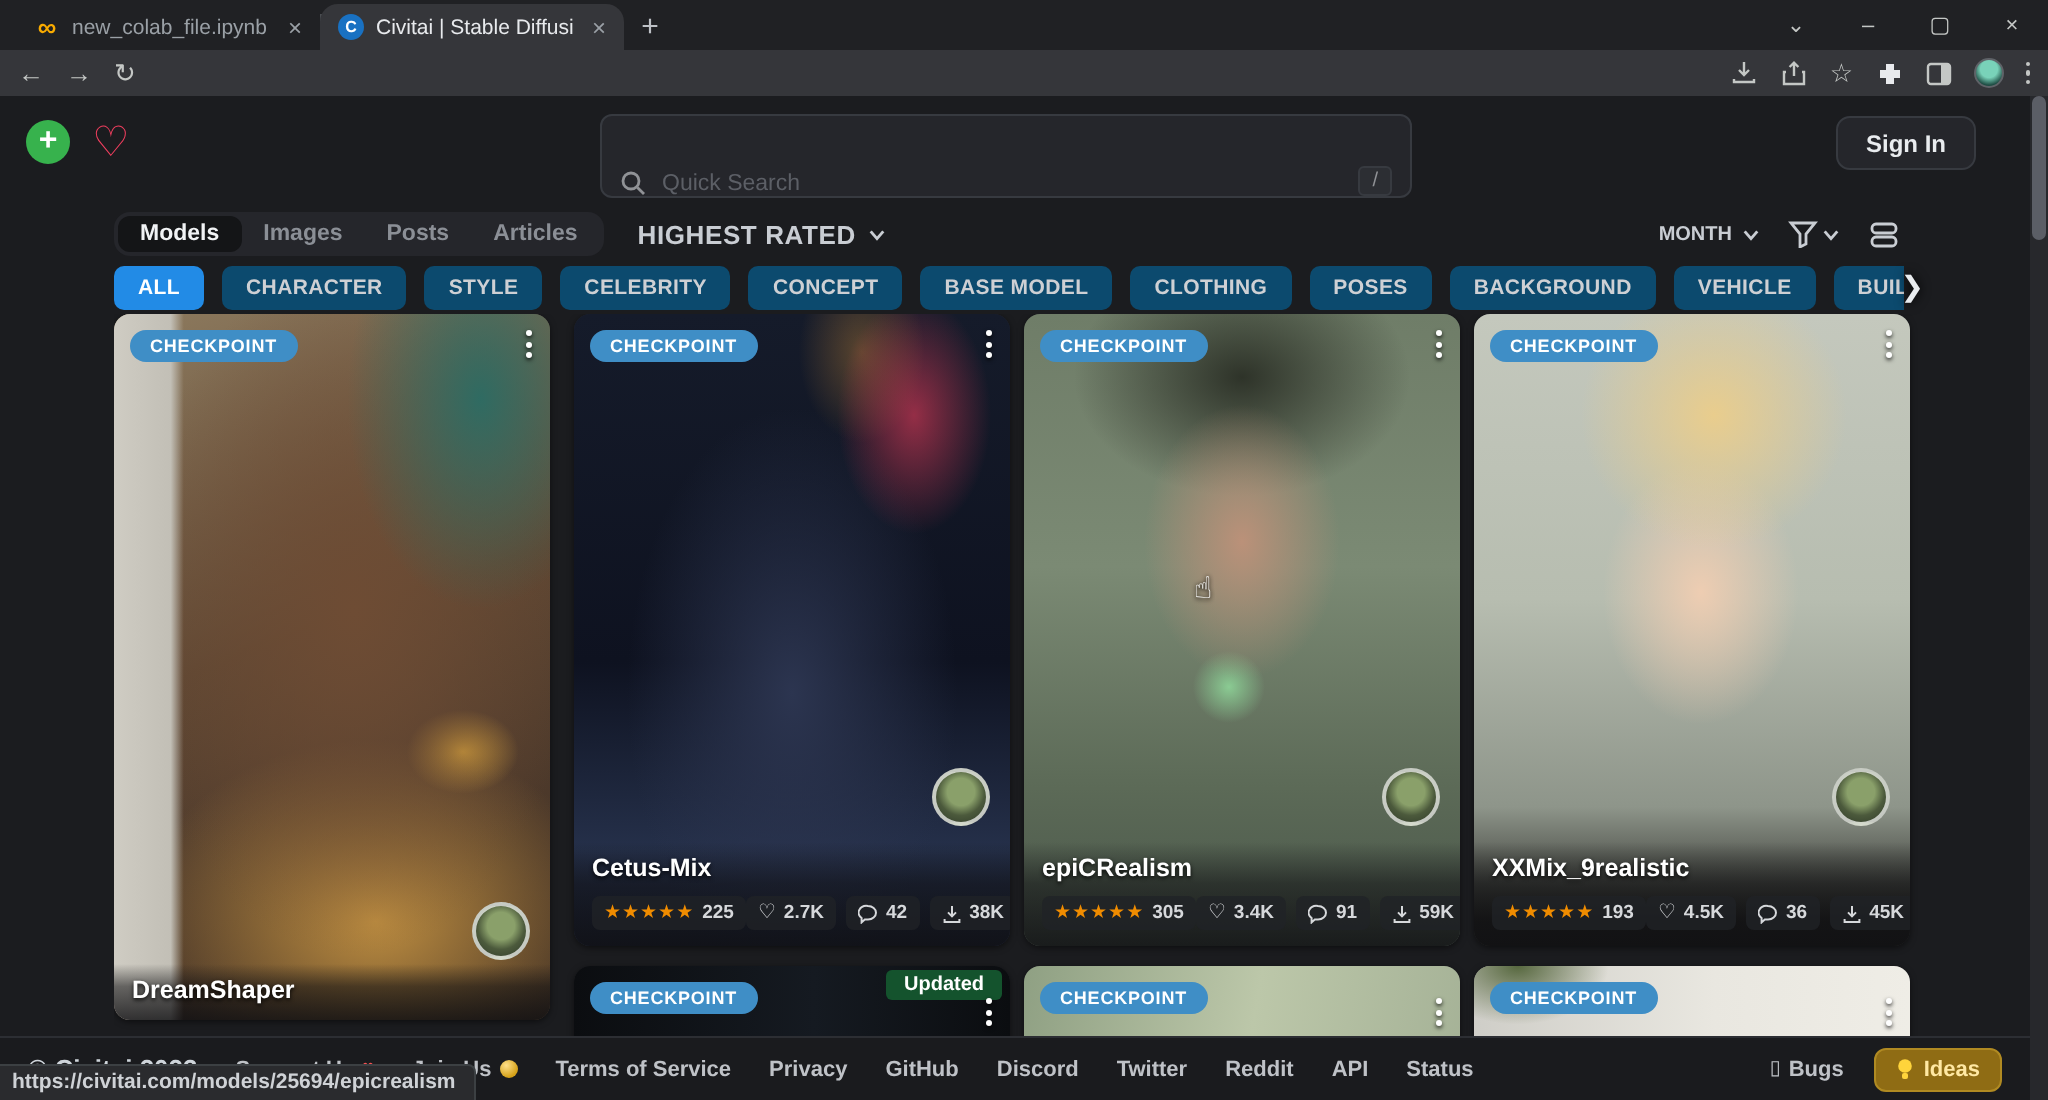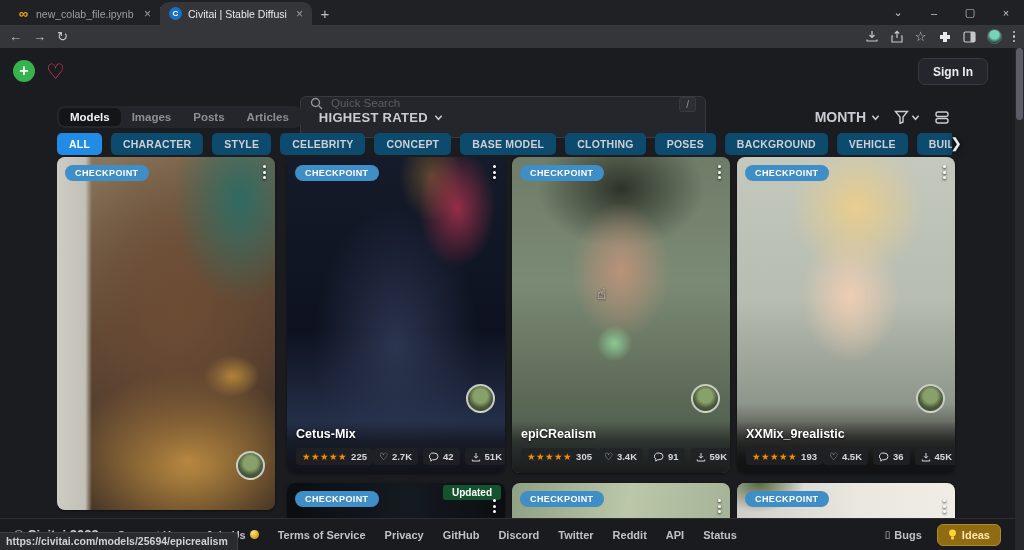--- a/index.html
+++ b/index.html
@@ -29,33 +29,33 @@
   .kebab-dots { display:flex; flex-direction:column; gap:2px; }
   .kebab-dots i { width:2.5px; height:2.5px; border-radius:50%; background:#c4c7c5; }
 
   
   .site { position:absolute; top:48px; left:0; right:0; bottom:0; background:#1b1c1f; }
   .site-header { position:relative; height:46px; display:flex; align-items:center; padding:0 13px; gap:11px; }
   .logo { font-weight:900; font-size:23px; letter-spacing:1px; color:#cfd4da; font-family:"DejaVu Sans",sans-serif; }
   .logo .accent { color:#3b9df2; }
   .plus-btn { width:22px; height:22px; border-radius:50%; background:#37b24d; color:#fff; font-size:16px; font-weight:bold; display:flex; align-items:center; justify-content:center; line-height:0; }
   .fav-heart { color:#f03e5e; font-size:21px; font-weight:bold; line-height:1; }
-  .search { position:absolute; left:300px; top:9px; width:406px; height:42px; background:#25262b; border:1px solid #373a40; border-radius:6px; display:flex; align-items:flex-start; gap:8px; padding:0 9px;margin-top:39px; }
+  .search { position:absolute; left:300px; top:9px; width:406px; height:42px; background:#25262b; border:1px solid #373a40; border-radius:6px; display:flex; align-items:flex-end; gap:8px; padding:0 9px; }
   .search input { flex:1; background:transparent; border:0; outline:0; color:#c1c2c5; font-size:11.5px; font-family:inherit; }
   .search input::placeholder { color:#5c5f66; }
   .kbd { border:1px solid #373a40; background:#2c2e33; color:#909296; font-size:10px; padding:1px 6px; border-radius:3px; }
   .signin { position:absolute; right:36px; top:10px; height:27px; padding:0 14px; display:flex; align-items:center; background:#25262b; border:1px solid #373a40; border-radius:7px; color:#e9ecef; font-size:12px; font-weight:700; }
 
   .toolbar { position:absolute; top:57px; left:57px; right:74px; height:24px; display:flex; align-items:center; gap:17px; }
   .segmented { display:flex; align-items:center; background:#25262b; border-radius:8px; padding:2px; font-size:11.5px; font-weight:700; color:#8b8f96;justify-content:space-between; }
   .segment { padding:3px 11px; border-radius:6px; position:relative; }
   .segment.active { background:#141517; color:#f1f3f5; }
   .sort { display:flex; align-items:center; gap:6px; font-size:13px; font-weight:800; letter-spacing:.3px; color:#c9cdd3; }
   .tb-right { margin-left:auto; display:flex; align-items:center; gap:14px; color:#c9cdd3; }
-  .period { display:flex; align-items:center; gap:5px; font-size:14px; font-weight:800; }
+  .period { display:flex; align-items:center; gap:5px; font-size:10px; font-weight:800; }
   .chev { width:9px; height:9px; }
   .iconbtn { display:flex; align-items:center; gap:2px; }
 
   .cats { position:absolute; top:85px; left:57px; right:72px; display:flex; gap:9px; overflow:hidden; }
   .pill { font-size:10.5px; font-weight:700; letter-spacing:.2px; color:#ced0d4; background:#0c4a6e; padding:5px 12px; border-radius:5px; white-space:nowrap; }
   .pill.active { background:#228be6; color:#fff; }
   .cats-chevron { position:absolute; top:87px; right:62px; color:#e9ecef; font-size:14px; font-weight:bold; text-shadow:0 0 6px #000; }
 
   
   .grid { position:absolute; top:109px; left:57px; width:910px; height:361px; overflow:hidden; }
@@ -249,20 +249,24 @@
     <div class="col col1">
         <div class="card tall no-stats">
     <div class="card-art art-dreamshaper"></div>
     <span class="badge-checkpoint">CHECKPOINT</span>
     <span class="card-kebab">
             <i></i>
             <i></i>
             <i></i>
           </span>
     <span class="creator-avatar"></span>
+    <div class="card-overlay">
+      <div class="card-title">DreamShaper</div>
+
+    </div>
   </div>
       </div>
     <div class="col col2">
         <div class="card std">
     <div class="card-art art-cetusmix"></div>
     <span class="badge-checkpoint">CHECKPOINT</span>
     <span class="card-kebab">
             <i></i>
             <i></i>
             <i></i>
@@ -284,21 +288,21 @@
                   <svg width="10" height="10" viewBox="0 0 10 10">
                     <path d="M5 1a4 3.4 0 010 6.8H3.4L1.8 9.2V7A4 3.4 0 015 1z" fill="none" stroke="#d6d8db" stroke-width="1"></path>
                   </svg>
                   <span class="comments-count">42</span>
                 </span>
           <span class="stat-pill">
                   <svg width="10" height="10" viewBox="0 0 10 10">
                     <path d="M5 1v5M3 4.2L5 6.2l2-2" stroke="#d6d8db" stroke-width="1" fill="none"></path>
                     <path d="M1.3 7.5v1.5h7.4V7.5" stroke="#d6d8db" stroke-width="1" fill="none"></path>
                   </svg>
-                  <span class="downloads-count">51K</span>
+                  <span class="downloads-count">38K</span>
                 </span>
         </span>
       </div>
     </div>
   </div>
         <div class="card partial">
     <div class="card-art art-partial-dark"></div>
     <span class="badge-checkpoint">CHECKPOINT</span>
     <span class="badge-updated">Updated</span>
     <span class="card-kebab">

